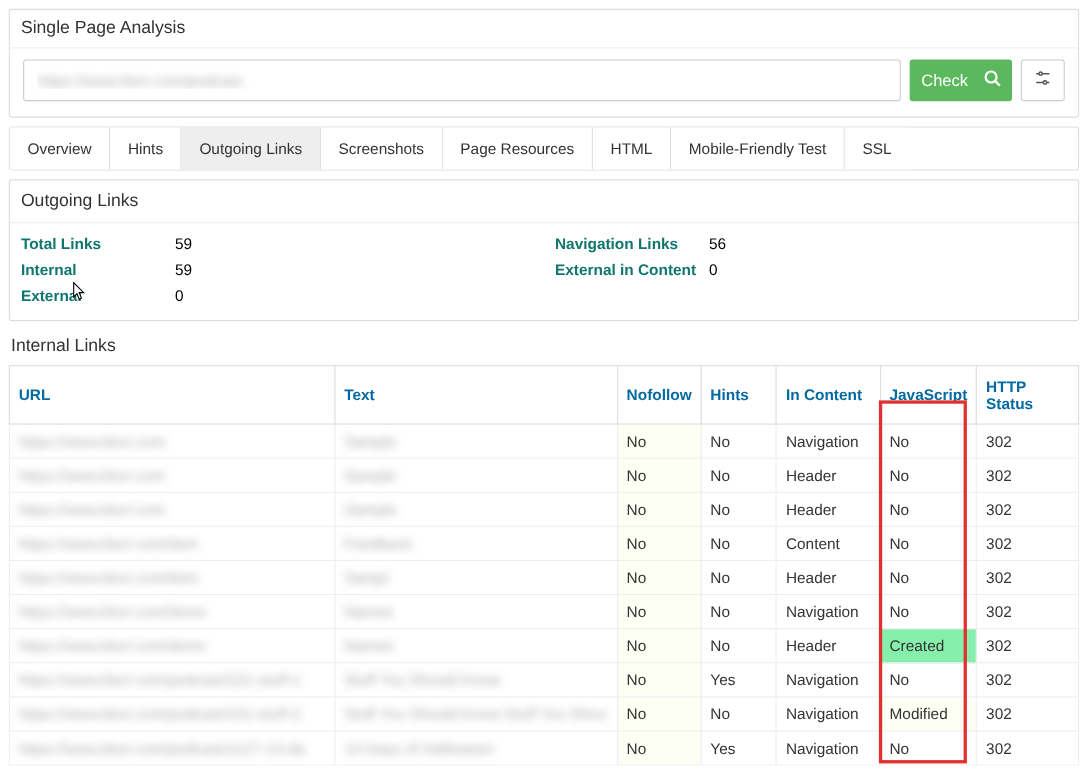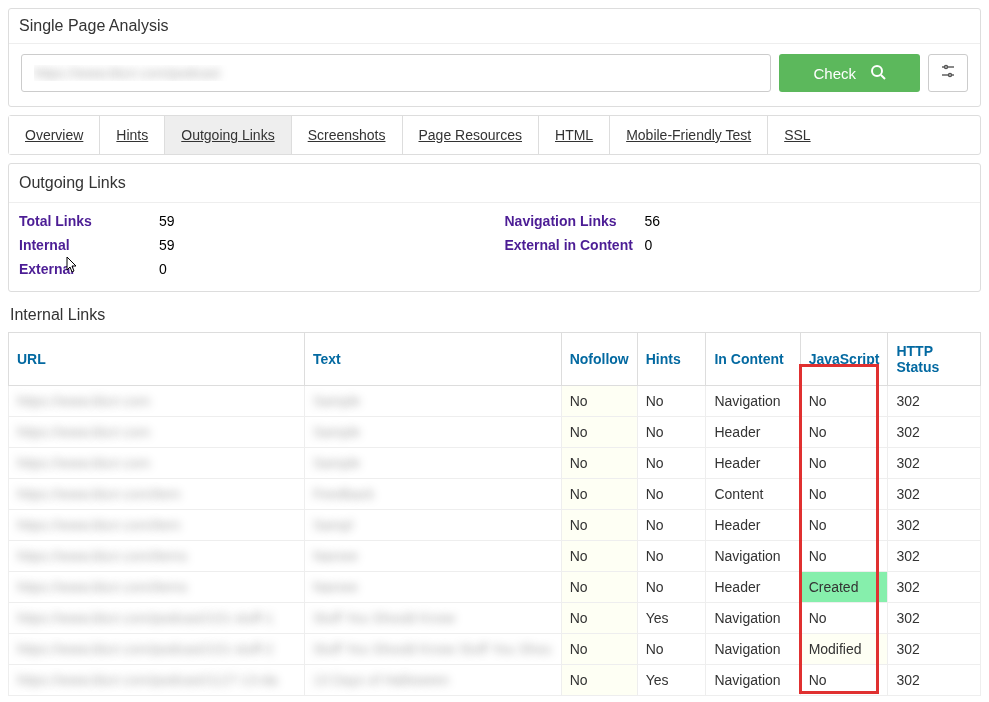--- a/index.html
+++ b/index.html
@@ -2,33 +2,33 @@
 <html><head>
 <meta charset="utf-8">
 <style>
 * { box-sizing: border-box; margin: 0; padding: 0; }
 body { font-family: -apple-system, BlinkMacSystemFont, "Segoe UI", Helvetica, Arial, sans-serif; background: #fff; color: #333; font-size: 14px; width: 989px; }
 .panel { border: 1px solid #ddd; border-radius: 3px; margin: 8px; }
 .panel-heading { padding: 8px 10px; font-size: 16px; color: #333; border-bottom: 1px solid #eee; }
 .panel-body { padding: 10px 12px 14px 12px; }
 .search-row { display: flex; gap: 8px; align-items: stretch; }
 .url-input { flex: 1; border: 1px solid #ccc; border-radius: 3px; padding: 10px 12px; font-size: 14px; color: transparent; text-shadow: 0 0 8px rgba(0,0,0,0.35); }
-.check-btn { background: #5cb85c; color: #fff; border: none; padding: 0 34px; font-size: 15px; display: flex; align-items: center; gap: 14px; border-radius: 3px; cursor: pointer; }
+.check-btn { background: #5cb85c; color: #fff; border: none; padding: 0 10px; font-size: 15px; display: flex; align-items: center; gap: 14px; border-radius: 3px; cursor: pointer; }
 .settings-btn { background: #fff; border: 1px solid #ccc; border-radius: 3px; width: 40px; display:flex; align-items:center; justify-content:center; cursor:pointer; color:#555; font-size:16px; }
 .tabs { display: flex; margin: 8px; border: 1px solid #ddd; border-radius: 3px; overflow: visible; }
-.tab { padding: 11px 16px; font-size: 14px; color: #333; cursor: pointer; border-right: 1px solid #ddd; background:#fff; position:relative;text-decoration:underline; }
+.tab { padding: 11px 16px; font-size: 14px; color: #333; cursor: pointer; border-right: 1px solid #ddd; background:#fff; position:relative; }
 .tab:last-child { border-right: none; }
 .tab.active { background: #eee; }
 .ps-badge { width:18px; height:18px; background:#2a7a3a; border-radius:50%; display:inline-block; vertical-align:middle; margin-left:2px; position:relative; top:-2px; }
 .outgoing { margin: 8px; border: 1px solid #ddd; border-radius: 3px; }
 .outgoing h3 { padding: 10px 10px; font-weight: normal; font-size: 16px; border-bottom: 1px solid #eee; }
 .stats { display: flex; padding: 6px 0 10px 0; }
 .stats-col { flex: 1; }
 .stat-row { display:flex; padding: 4px 10px; }
-.stat-label { width: 140px; font-weight: 700; color: #4c1d95; }
+.stat-label { width: 140px; font-weight: 700; color: #0f766e; }
 .stat-val { color:#000000; }
 .section-title { margin: 14px 10px 8px 10px; font-size: 16px; font-weight: normal; }
 .links-table { width: calc(100% - 16px); margin: 0 8px; border-collapse: collapse; font-size: 14px; }
 .links-table th { text-align: left; padding: 10px 8px; border: 1px solid #ddd; background: #fff; font-weight: 700; color:#0369a1; }
 .links-table td { padding: 7px 8px; border-bottom: 1px solid #eee; border-left: 1px solid #eee; border-right: 1px solid #eee; color:#333; vertical-align: middle; }
 .blurred { color: transparent; text-shadow: 0 0 8px rgba(0,0,0,0.35); user-select:none; }
 .nofollow-no { background: #fefff4; color: #4a8b3c; }
 .js-created { color: #4a8b3c; background:#86efac;margin-left:21px; }
 .js-modified { color: #4a8b3c; background:#fefff4; }
 .col-url { width: 300px; }

